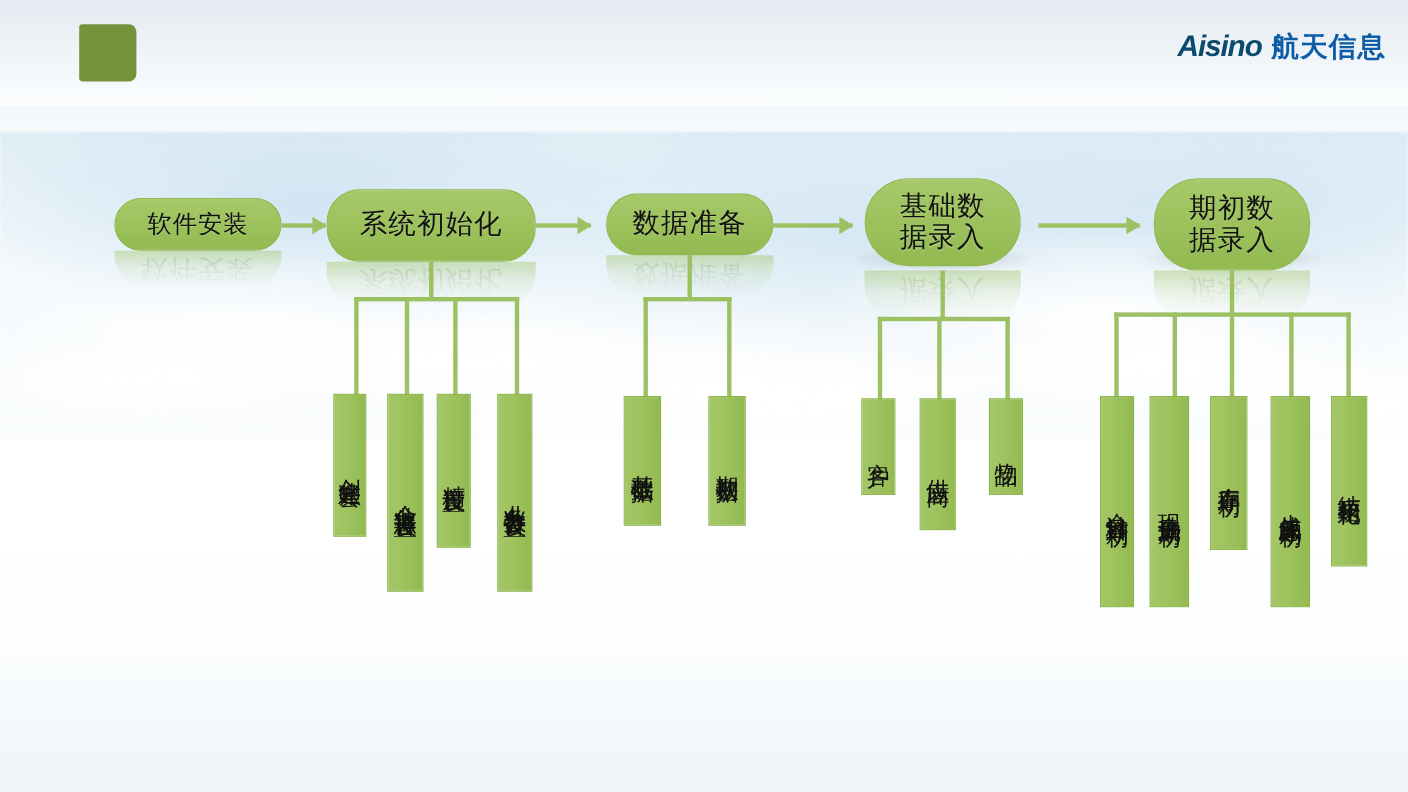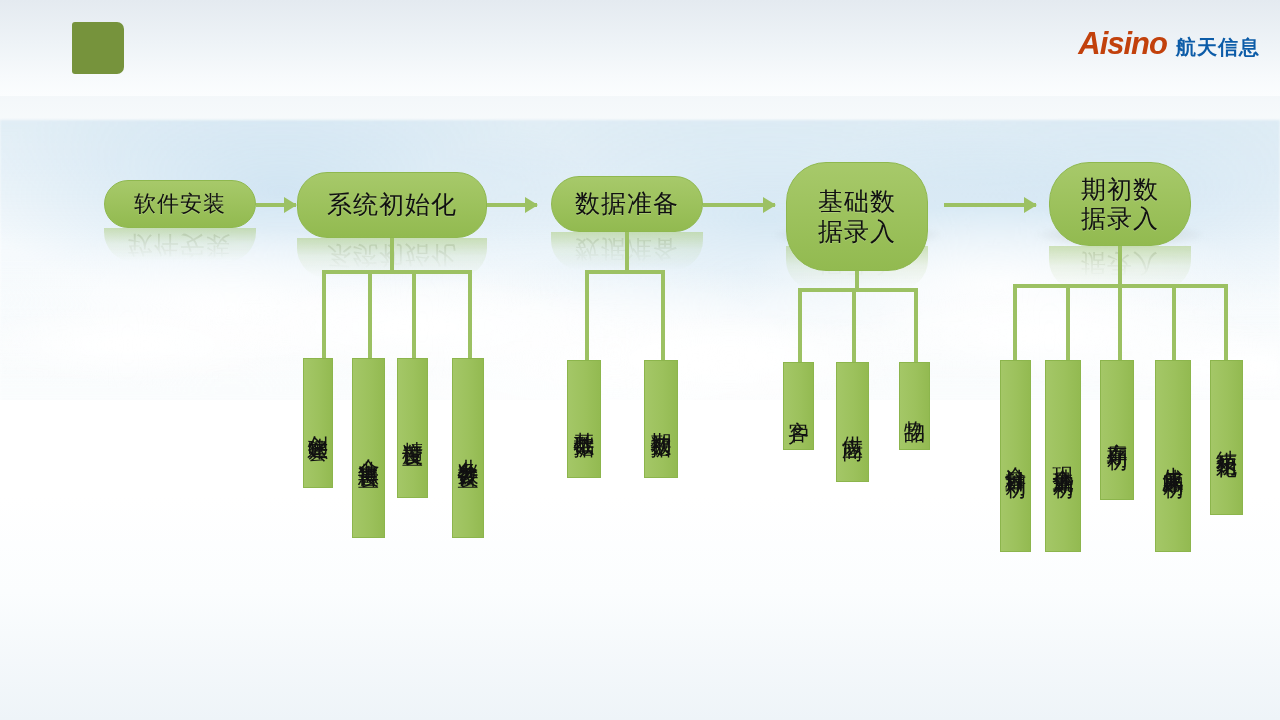--- a/index.html
+++ b/index.html
@@ -57,26 +57,26 @@
     position:absolute;left:148px;top:22px;
     font-size:37px;color:#1b1b1b;letter-spacing:2px;
     white-space:nowrap;line-height:52px;
   }
   .logo{
     position:absolute;right:20px;top:26px;
     display:flex;align-items:baseline;gap:9px;white-space:nowrap;
   }
   .logo-en{
     font-family:"Liberation Sans","DejaVu Sans",sans-serif;
-    font-style:italic;font-weight:bold;font-size:31px;
-    color:#c2410c;letter-spacing:-1px;
+    font-style:italic;font-weight:bold;font-size:27px;
+    color:#0c4a6e;letter-spacing:-1px;
   }
   .logo-cn{
     font-family:"Liberation Sans","DejaVu Sans",sans-serif;
-    font-weight:bold;font-size:20px;color:#0c5ca8;letter-spacing:1px;
+    font-weight:bold;font-size:25px;color:#0c5ca8;letter-spacing:1px;
   }
 
   
   .node{
     position:absolute;
     background:linear-gradient(180deg,#a7c96a 0%,#9dc25d 48%,#92ba50 100%);
     border:1px solid #8fb84f;
     box-sizing:border-box;
     display:flex;align-items:center;justify-content:center;
     text-align:center;color:#111;
@@ -199,21 +199,21 @@
     <span>数据准备</span>
   </div>
   <div class="ln v" style="left:625px;top:232px;height:40px;"></div>
   <div class="ln h" style="left:585px;top:270px;width:80px;"></div>
   <div class="ln v" style="left:585px;top:270px;height:92px;"></div>
   <div class="ln v" style="left:661px;top:270px;height:92px;"></div>
 
   <div class="leaf" style="left:567px;top:360px;width:34px;height:118px;">基础数据</div>
   <div class="leaf" style="left:644px;top:360px;width:34px;height:118px;">期初数据</div>
 
-  <div class="node pill" style="left:786px;top:162px;width:142px;height:109px;border-radius:40px;">
+  <div class="node pill" style="left:786px;top:162px;width:142px;height:80px;border-radius:40px;">
     <span style="display:block;">
       <span style="display:block;">基础数</span>
       <span style="display:block;">据录入</span>
     </span>
   </div>
   <div class="ln v" style="left:855px;top:246px;height:44px;"></div>
   <div class="ln h" style="left:798px;top:288px;width:120px;"></div>
   <div class="ln v" style="left:798px;top:288px;height:76px;"></div>
   <div class="ln v" style="left:852px;top:288px;height:76px;"></div>
   <div class="ln v" style="left:914px;top:288px;height:76px;"></div>

